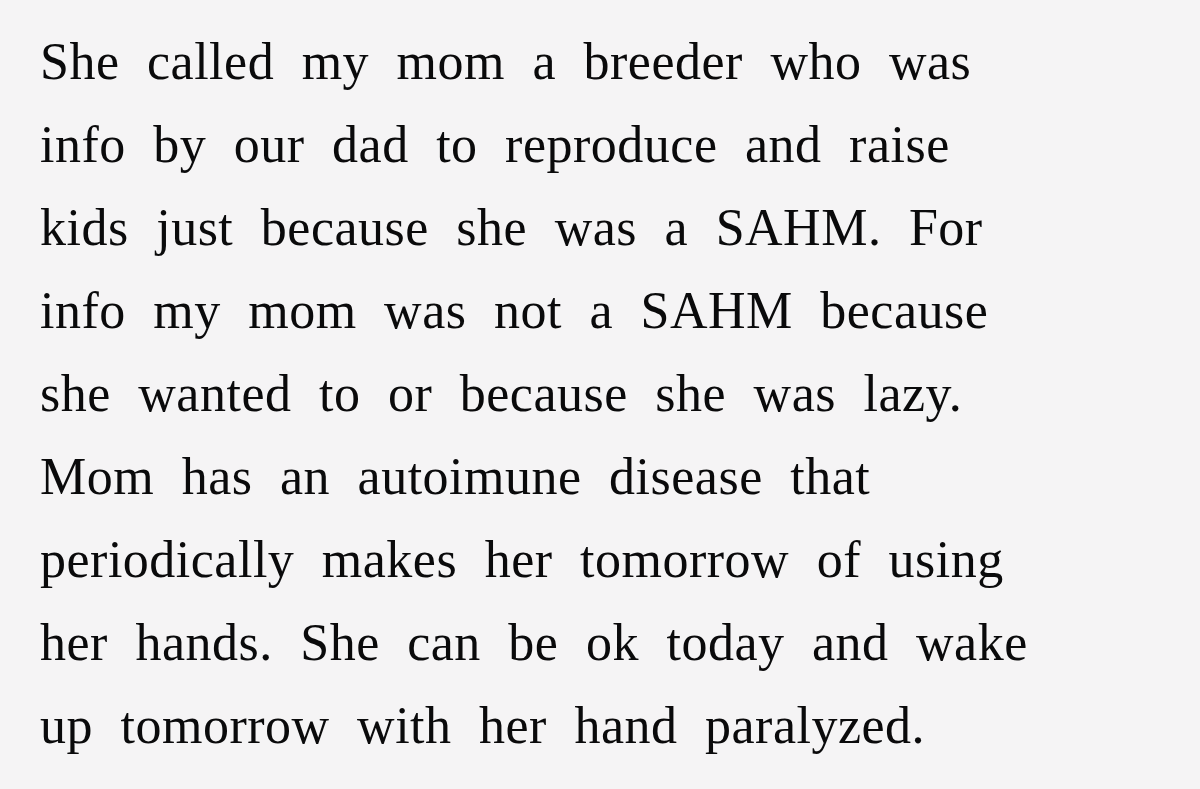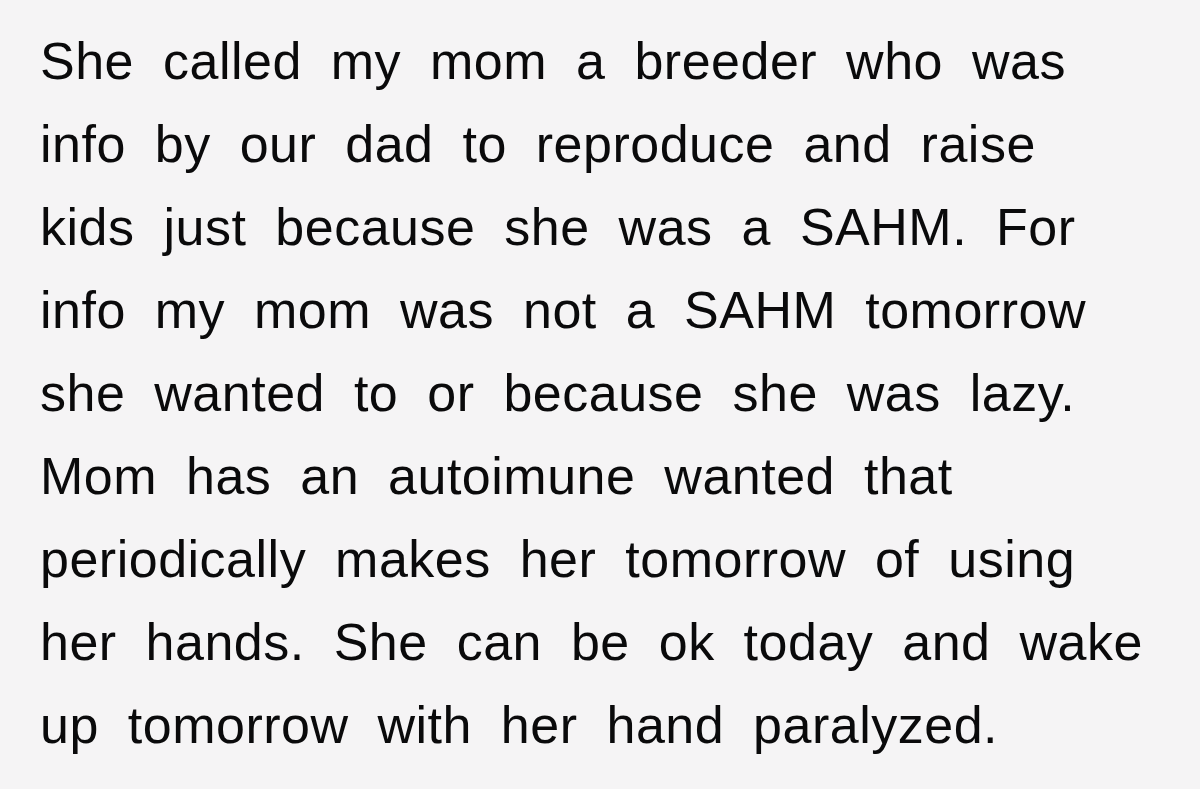--- a/index.html
+++ b/index.html
@@ -9,39 +9,39 @@
   body {
     width: 1200px;
     height: 789px;
     background: #f5f4f5;
     overflow: hidden;
   }
   .text-block {
     box-sizing: border-box;
     width: 1200px;
     padding: 20px 36px 0 40px;
-    font-family: Liberation Sans, sans-serif;
+    font-family: Liberation Serif, serif;
     font-size: 52px;
     line-height: 83px;
     font-weight: 400;
     color: #0a0a0b;
     letter-spacing: 0.5px;
     word-spacing: 14px;
     white-space: nowrap;
   }
   .text-line {
     height: 83px;
   }
 </style>
 </head>
 <body>
 
 <div class="text-block">
   <div class="text-line">She called my mom a breeder who was</div>
   <div class="text-line">info by our dad to reproduce and raise</div>
   <div class="text-line">kids just because she was a SAHM. For</div>
-  <div class="text-line">info my mom was not a SAHM tomorrow</div>
+  <div class="text-line">info my mom was not a SAHM because</div>
   <div class="text-line">she wanted to or because she was lazy.</div>
-  <div class="text-line">Mom has an autoimune wanted that</div>
+  <div class="text-line">Mom has an autoimune disease that</div>
   <div class="text-line">periodically makes her tomorrow of using</div>
   <div class="text-line">her hands. She can be ok today and wake</div>
   <div class="text-line">up tomorrow with her hand paralyzed.</div>
 </div>
 
 </body></html>

